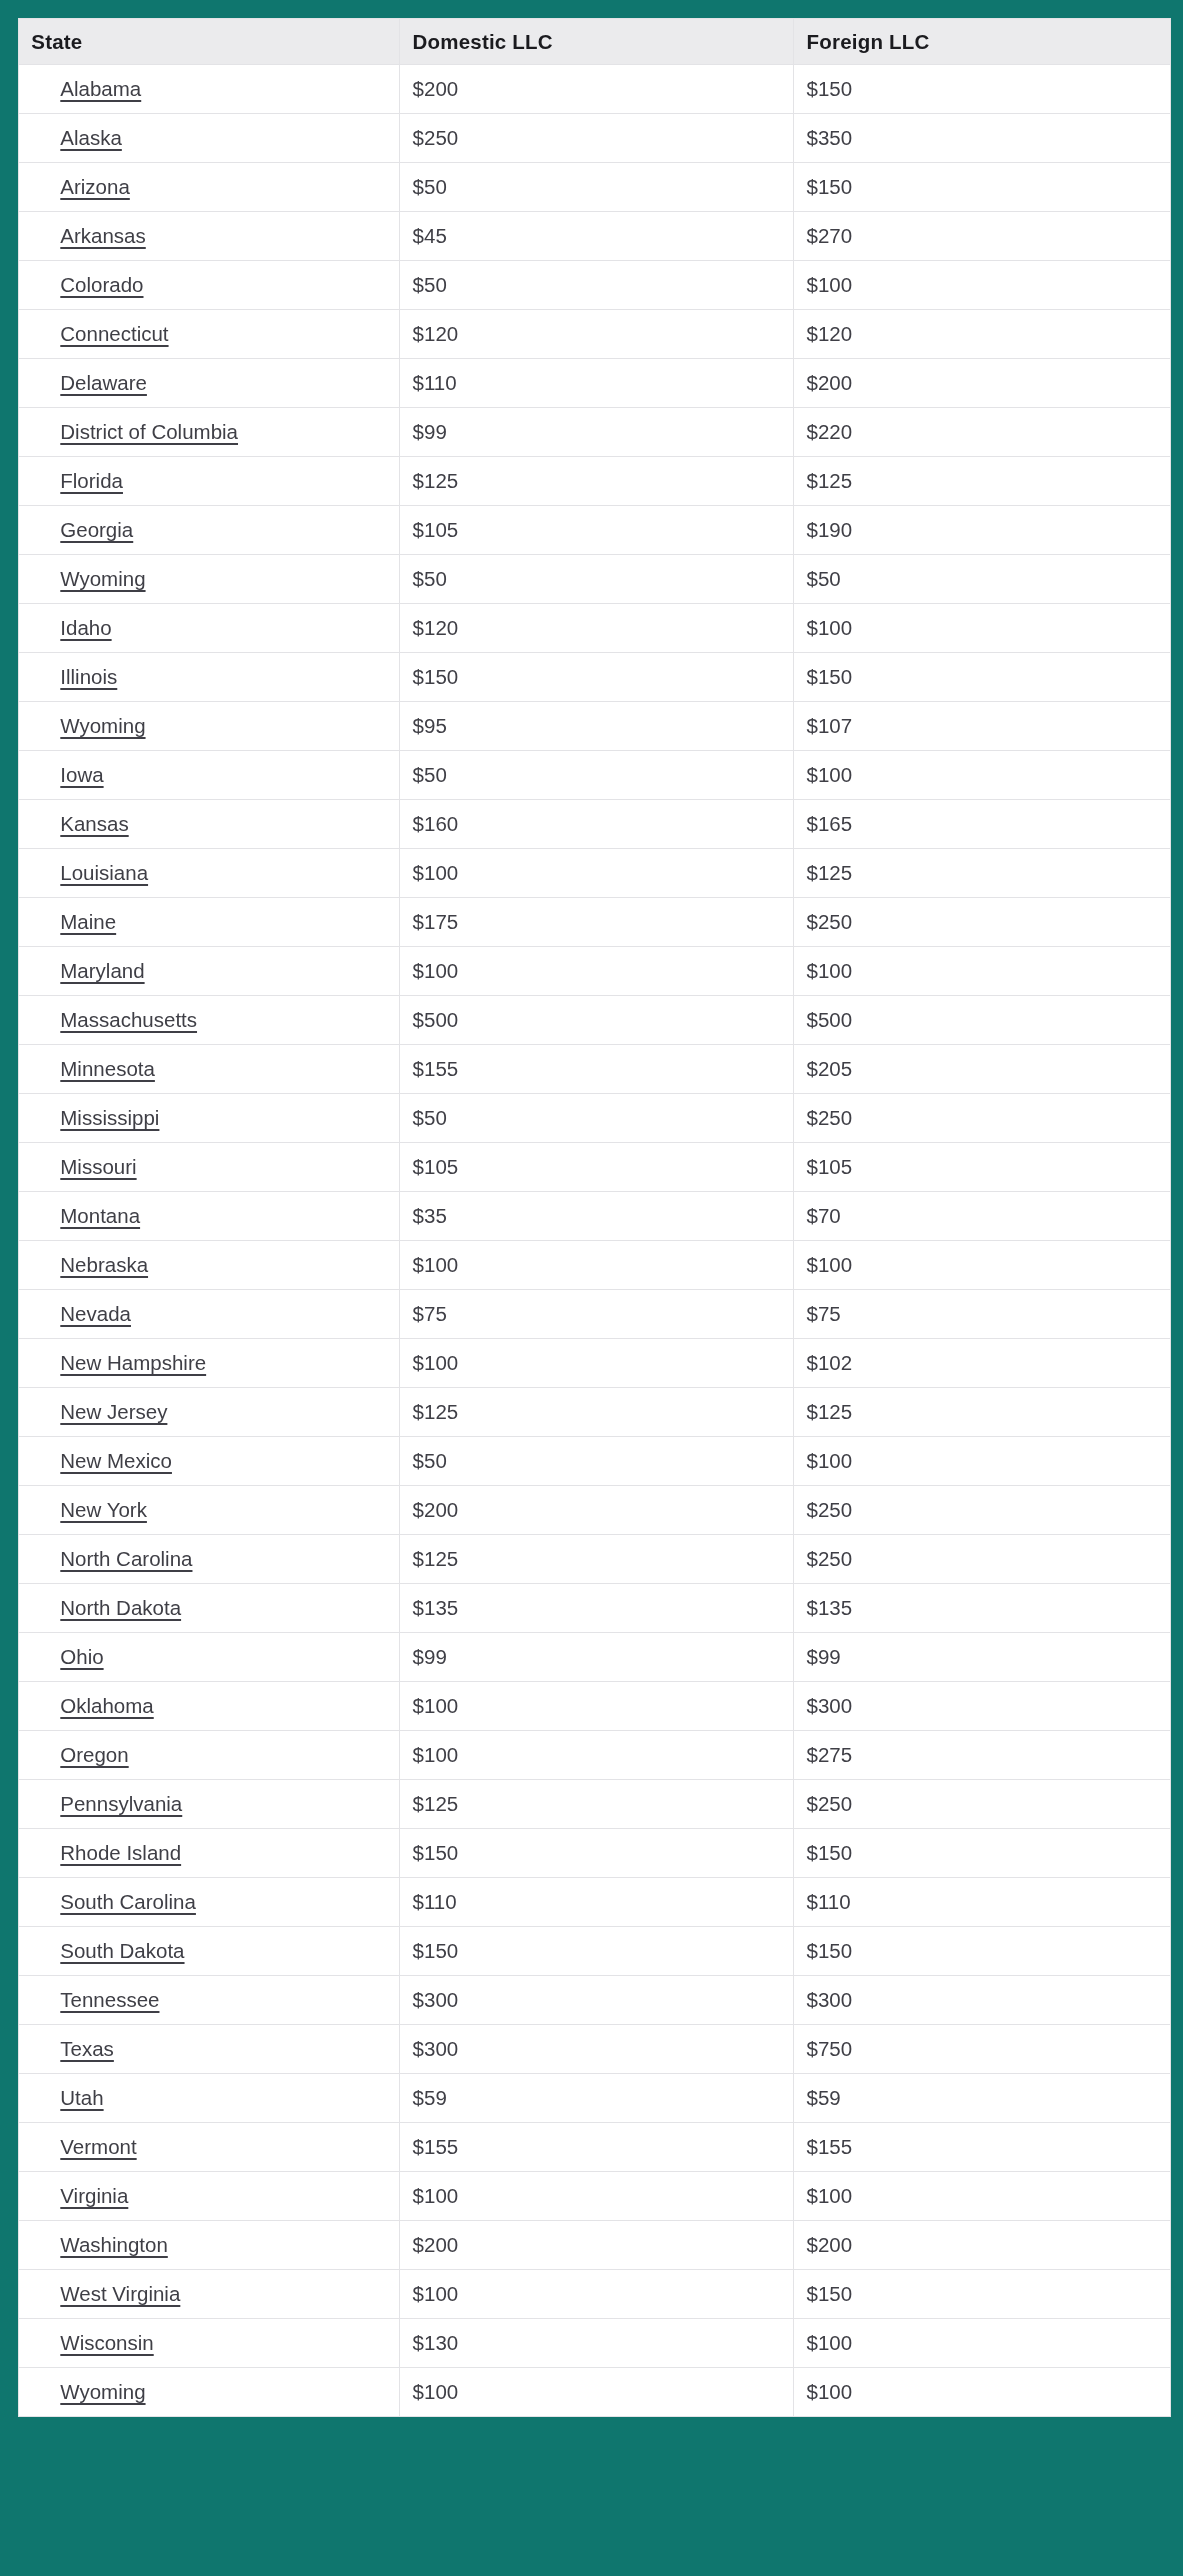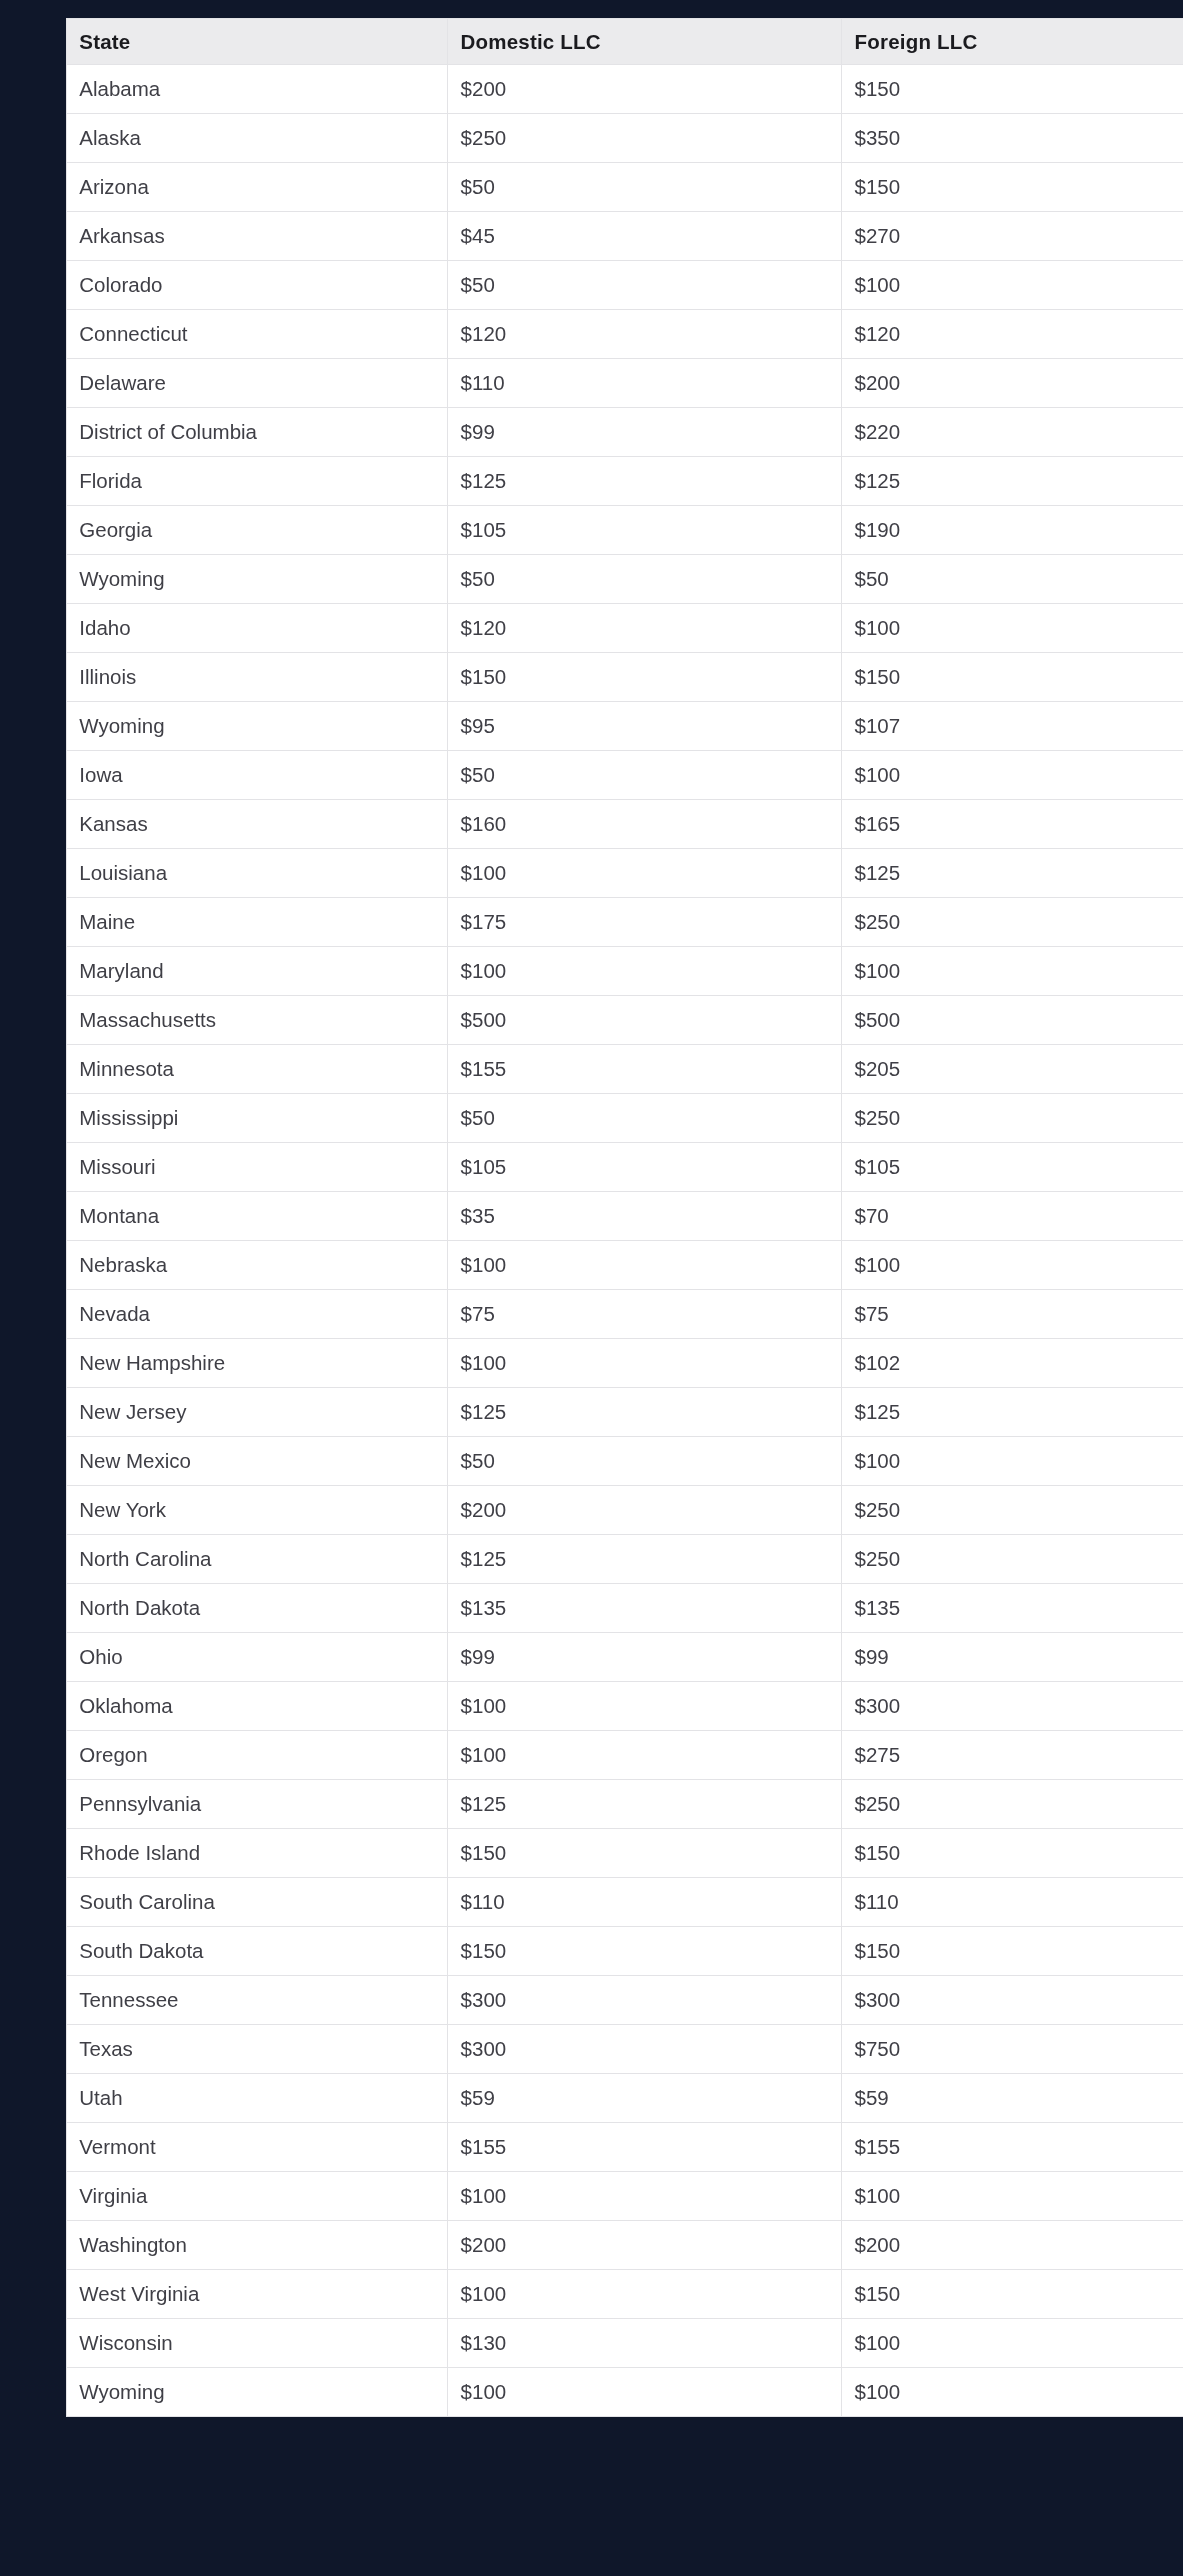--- a/index.html
+++ b/index.html
@@ -5,22 +5,21 @@
   * { box-sizing: border-box; }
   html, body {
     margin: 0;
     padding: 0;
     background: #ffffff;
     font-family: "Liberation Sans", "DejaVu Sans", sans-serif;
   }
   .page {
     width: 1183px;
     min-height: 2576px;
-    background: #0f172a;
-    padding-left: 48px;
+    background: #0f766e;
   }
   .table-wrap {
     padding: 18px 12.3px 0 18px;
   }
   table.fee-table {
     width: 1153px;
     border-collapse: collapse;
     table-layout: fixed;
   }
   col.c-state   { width: 33.1%; }
@@ -45,23 +44,25 @@
   }
   .fee-table tbody td {
     background: #ffffff;
     height: 49px;
     font-size: 20.5px;
     font-weight: 400;
     color: #3f3f46;
   }
   .state-link {
     color: #3f3f46;
+    text-decoration: underline;
     text-decoration-thickness: 1.6px;
     text-underline-offset: 4.1px;
     cursor: pointer;
+    margin-left: 29px;
   }
 </style>
 </head>
 <body>
 
 <div class="page">
   <div class="table-wrap">
     <table class="fee-table">
       <colgroup>
         <col class="c-state">

